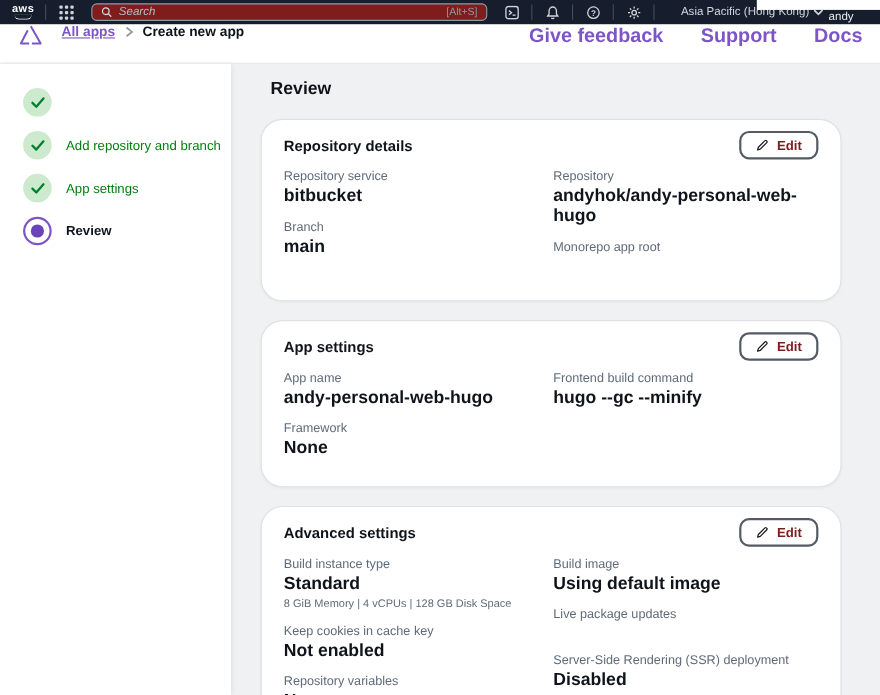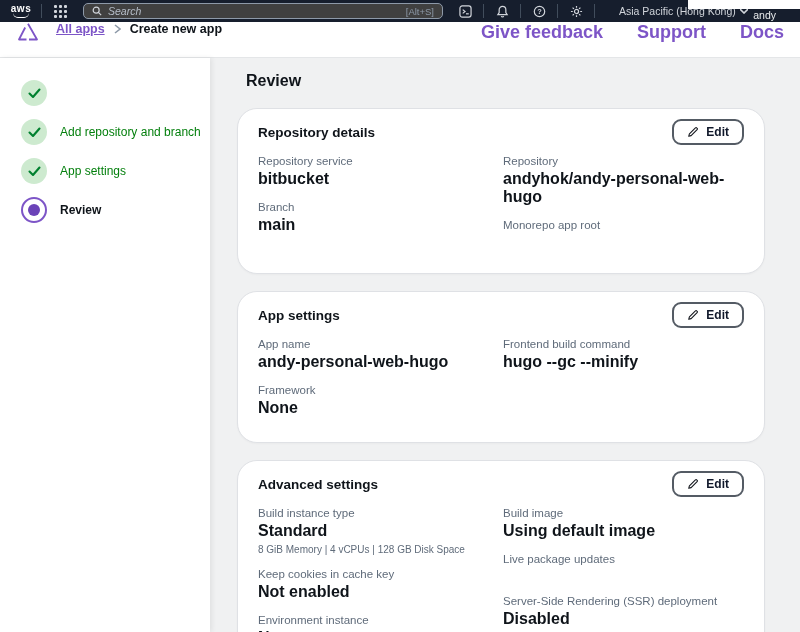--- a/index.html
+++ b/index.html
@@ -7,21 +7,21 @@
   body { font-family:"Liberation Sans", sans-serif; background:#f0f1f2; color:#0f141a; }
 
   
   .topbar { position:relative; height:22px; background:#161e2d; display:flex; align-items:center; color:#e9ebed; }
   .aws-logo { margin-left:9px; width:24px; text-align:center; }
   .aws-logo .aws-text { font-size:10px; font-weight:bold; color:#fff; letter-spacing:0.5px; line-height:9px; display:block; }
   .aws-logo .smile { display:block; width:16px; height:5px; margin:0 auto; border-bottom:1.5px solid #fff; border-radius:0 0 8px 8px; }
   .tb-divider { width:1px; height:14px; background:#414d5c; margin:0 8px; }
   .grid-icon { display:grid; grid-template-columns:repeat(3,3px); grid-gap:2px; margin:0 4px; }
   .grid-icon i { width:3px; height:3px; background:#d1d5db; border-radius:1px; }
-  .search-box { margin-left:12px; width:360px; height:16px; border:1px solid #8d99a8; border-radius:5px; background:#404040; display:flex; align-items:center; padding:0 8px; gap:6px; }
+  .search-box { margin-left:12px; width:360px; height:16px; border:1px solid #8d99a8; border-radius:5px; background:#7f1d1d; display:flex; align-items:center; padding:0 8px; gap:6px; }
   .search-box .ph { font-size:10.5px; font-style:italic; color:#b6bec9; flex:1; }
   .search-box .shortcut { font-size:9.5px; color:#8d99a8; }
   .tb-icons { display:flex; align-items:center; margin-left:12px; }
   .tb-icon { width:20px; display:flex; justify-content:center; align-items:center; }
   .region { font-size:10.5px; color:#d1d5db; display:flex; align-items:center; gap:4px; margin-left:16px; }
   .user-strip { position:absolute; top:0; right:0; width:112px; height:9px; background:#ffffff; }
   .username { position:absolute; top:9px; right:24px; font-size:10.5px; color:#e9ebed; }
 
   
   .subheader { height:36px; background:#fff; border-bottom:1px solid #e4e6e8; display:flex; align-items:flex-start; padding:0 16px; }
@@ -43,21 +43,21 @@
   .step-label { font-size:12px; }
   .step.complete .step-label { color:#037f0c; }
   .step.current .step-label { color:#0f141a; font-weight:bold; }
 
   .main { flex:1; padding:14px 35px 0 27px; }
   .page-title { font-size:16px; font-weight:bold; margin:0 0 18px 9px; }
 
   .card { background:#fff; border:1px solid #dfe1e5; border-radius:20px; padding:10px 20px 12px; margin-bottom:17px; box-shadow:0 1px 2px rgba(0,0,0,0.03); }
   .card-header { display:flex; justify-content:space-between; align-items:center; margin-bottom:10px; }
   .card-title { font-size:13.5px; font-weight:bold; }
-  .edit-btn { display:flex; align-items:center; gap:7px; height:26px; padding:0 13px; background:#fff; border:2px solid #545b64; border-radius:9px; font-family:inherit; font-size:12px; font-weight:bold; color:#0f172a; cursor:pointer;margin-left:38px; }
+  .edit-btn { display:flex; align-items:center; gap:7px; height:26px; padding:0 13px; background:#fff; border:2px solid #545b64; border-radius:9px; font-family:inherit; font-size:12px; font-weight:bold; color:#7f1d1d; cursor:pointer;margin-left:38px; }
   .fields { display:grid; grid-template-columns:245px 1fr; }
   .field { margin-bottom:13px; }
   .f-label { font-size:11.5px; color:#5f6b7a; margin-bottom:3px; }
   .f-value { font-size:16px; font-weight:bold; color:#0f141a; min-height:14px; }
   .f-sub { font-size:10px; color:#5f6b7a; margin-top:4px; }
 </style>
 </head>
 <body>
 
 <div class="topbar">
@@ -269,21 +269,21 @@
           <div class="field">
             <div class="f-label">Build instance type</div>
             <div class="f-value">Standard</div>
             <div class="f-sub">8 GiB Memory | 4 vCPUs | 128 GB Disk Space</div>
           </div>
           <div class="field">
             <div class="f-label">Keep cookies in cache key</div>
             <div class="f-value">Not enabled</div>
           </div>
           <div class="field">
-            <div class="f-label">Environment instance</div>
+            <div class="f-label">Repository variables</div>
             <div class="f-value">None</div>
           </div>
         </div>
         <div>
           <div class="field">
             <div class="f-label">Build image</div>
             <div class="f-value">Using default image</div>
           </div>
           <div class="field">
             <div class="f-label">Live package updates</div>

